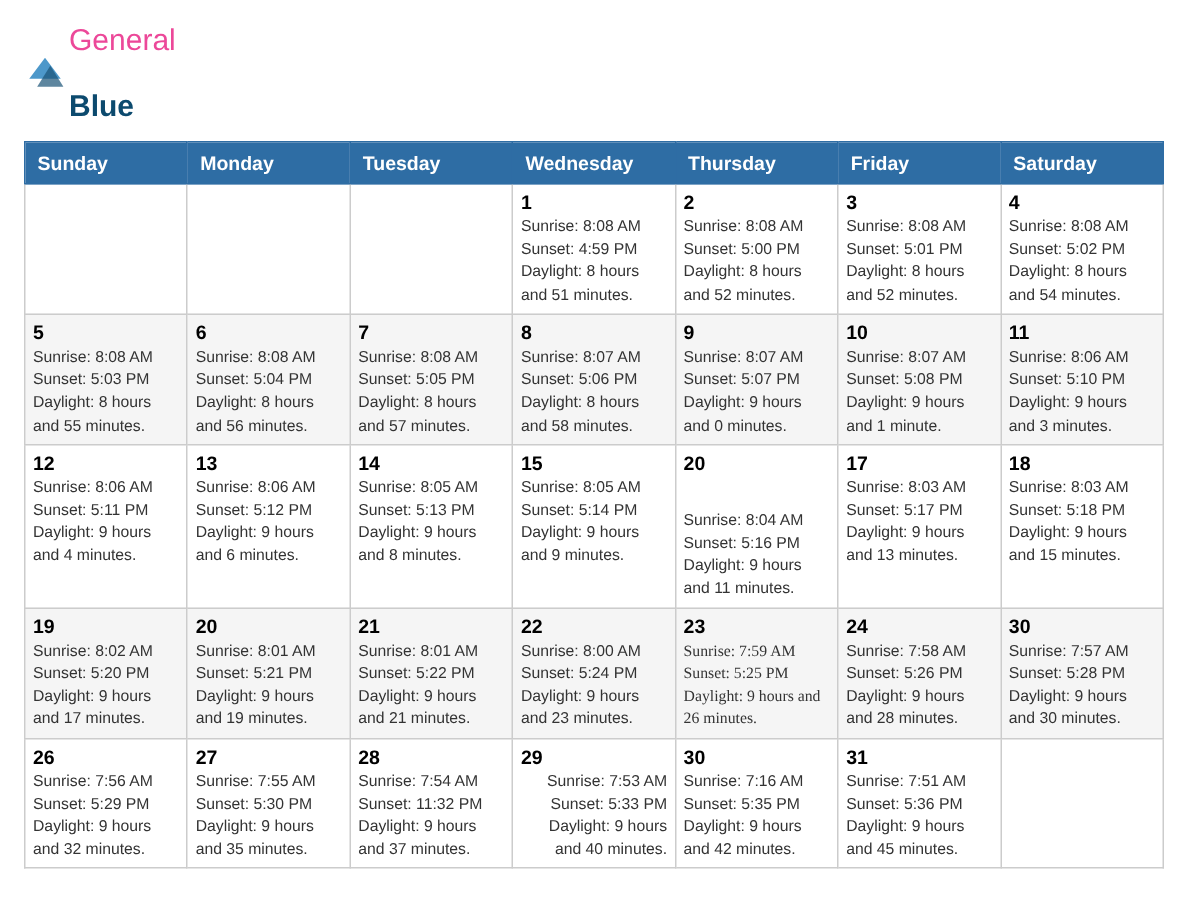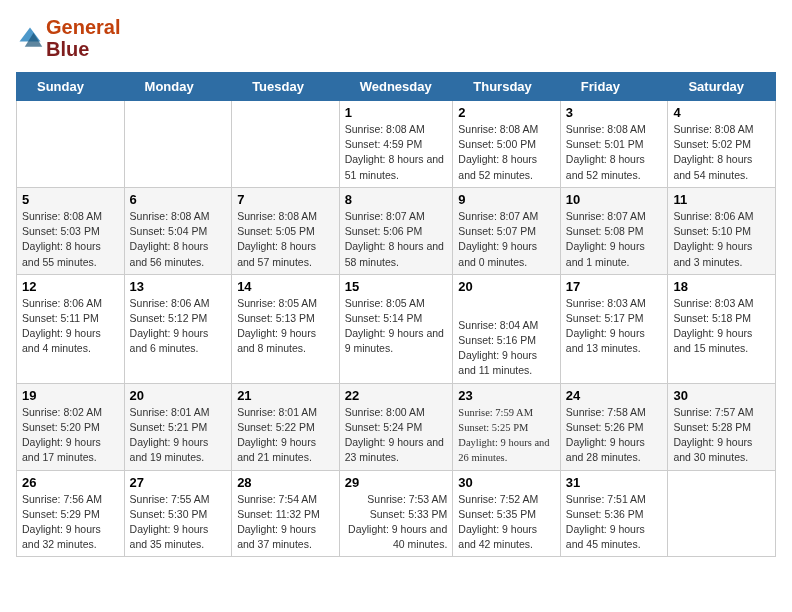--- a/index.html
+++ b/index.html
@@ -39,21 +39,21 @@
       color: #333;
     }
     table {
       width: 100%;
       border-collapse: collapse;
       font-size: 11px;
     }
     thead tr th {
       background-color: #2e6da4;
       color: #fff;
-      padding: 6px 20px;
+      padding: 6px 8px;
       text-align: left;
       font-size: 13px;
       font-weight: bold;
       border: 1px solid #2e6da4;
     }
     tbody tr td {
       border: 1px solid #ccc;
       vertical-align: top;
       padding: 4px 5px;
       width: 107px;
@@ -84,22 +84,22 @@
 <body>
 
 <div class="header">
   <div class="logo">
     <svg class="logo-icon" viewBox="0 0 32 32">
       <rect x="0" y="0" width="32" height="32" fill="none"></rect>
       <polygon points="16,4 28,20 4,20" fill="#2e86c1" opacity="0.85"></polygon>
       <polygon points="20,10 30,26 10,26" fill="#1a5276" opacity="0.7"></polygon>
     </svg>
     <div>
-      <div style="font-size:20px;font-weight:bold;color:#c2410c;line-height:1.1;text-align:center;">General</div>
-      <div style="font-size:20px;font-weight:bold;color:#7f1d1d;line-height:1.1;">Blue</div>
+      <div style="font-size:20px;font-weight:normal;color:#ec4899;line-height:1.1;text-align:center;">General</div>
+      <div style="font-size:20px;font-weight:bold;color:#0c4a6e;line-height:1.1;margin-top:22px;">Blue</div>
     </div>
   </div>
 </div>
 
 <table>
   <thead>
     <tr>
     <th>Sunday</th>
         <th>Monday</th>
         <th>Tuesday</th>
@@ -291,21 +291,21 @@
 Daylight: 9 hours and 37 minutes.</div>
         </td>
         <td>
           <span class="day-number">29</span>
           <div class="day-info" style="white-space: pre-wrap; text-align: right;">Sunrise: 7:53 AM
 Sunset: 5:33 PM
 Daylight: 9 hours and 40 minutes.</div>
         </td>
         <td>
           <span class="day-number">30</span>
-          <div class="day-info" style="white-space: pre-wrap;">Sunrise: 7:52 AM
+          <div class="day-info" style="white-space: pre-wrap;">Sunrise: 7:16 AM
 Sunset: 5:35 PM
 Daylight: 9 hours and 42 minutes.</div>
         </td>
         <td>
           <span class="day-number">31</span>
           <div class="day-info" style="white-space: pre-wrap;">Sunrise: 7:51 AM
 Sunset: 5:36 PM
 Daylight: 9 hours and 45 minutes.</div>
         </td>
         <td class="empty-cell"></td>

